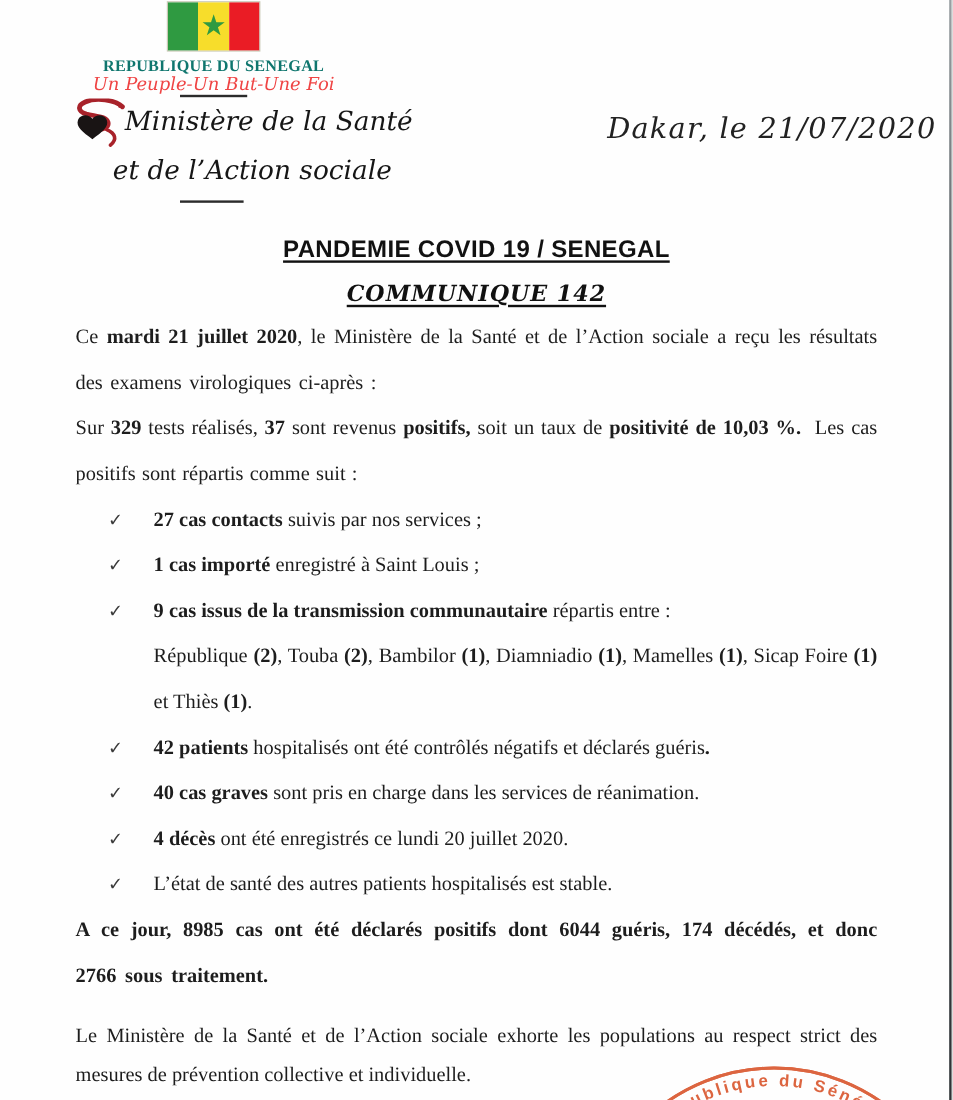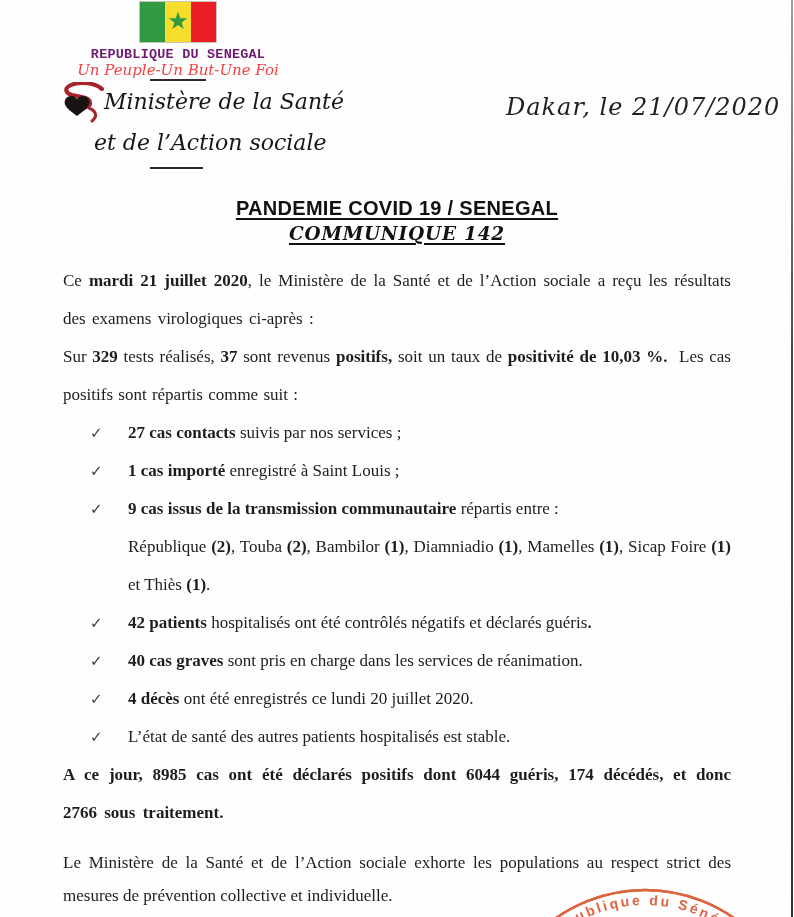--- a/index.html
+++ b/index.html
@@ -25,22 +25,22 @@
   .flag .stripe{flex:1;position:relative;}
   .flag .green{background:#2f9a41;}
   .flag .yellow{background:#f7dd2b;}
   .flag .red{background:#ea1c25;}
   .flag .star{
     position:absolute;left:50%;top:50%;transform:translate(-50%,-54%);
     color:#2f9a41;font-size:24px;line-height:1;font-family:"DejaVu Sans",sans-serif;
   }
   .republic{
     position:absolute;left:28px;top:47px;width:300px;
-    text-align:center;font-family:Liberation Mono, monospace;
-    font-weight:bold;font-size:13.5px;letter-spacing:.2px;color:#701a75;
+    text-align:center;font-family:Liberation Serif, serif;
+    font-weight:bold;font-size:13.5px;letter-spacing:.2px;color:#0f766e;
   }
   .motto{
     position:absolute;left:18px;top:61px;width:320px;text-align:center;
     font-family:"DejaVu Serif",serif;font-style:italic;font-size:15px;color:#ef4444;
   }
   .rule{position:absolute;height:2px;background:#2b2b2b;}
   .rule-a{left:150px;top:79px;width:56px;}
   .rule-b{left:150px;top:167px;width:53px;}
   .snake-logo{position:absolute;left:56px;top:82px;}
   .ministry-l1{
@@ -58,21 +58,21 @@
   }
   
   .title-block{position:absolute;left:0;top:197px;width:794px;text-align:center;}
   .title-1{
     display:inline-block;
     font-family:"Liberation Sans",sans-serif;font-weight:bold;font-size:20px;
     color:#111;text-decoration:underline;text-decoration-thickness:2px;text-underline-offset:3px;
     letter-spacing:.3px;
   }
   .title-2{
-    display:block;margin-top:3px;
+    display:block;margin-top:15px;
     font-family:"DejaVu Serif",serif;font-weight:bold;font-style:italic;font-size:18.5px;
     color:#111;letter-spacing:.8px;
   }
   .title-2 span{text-decoration:underline;text-decoration-thickness:2px;text-underline-offset:3px;}
   
   .body-text{
     position:absolute;left:63px;top:252px;width:668px;
     font-size:17px;line-height:38px;
   }
   .body-text p{margin:0;text-align:justify;}

